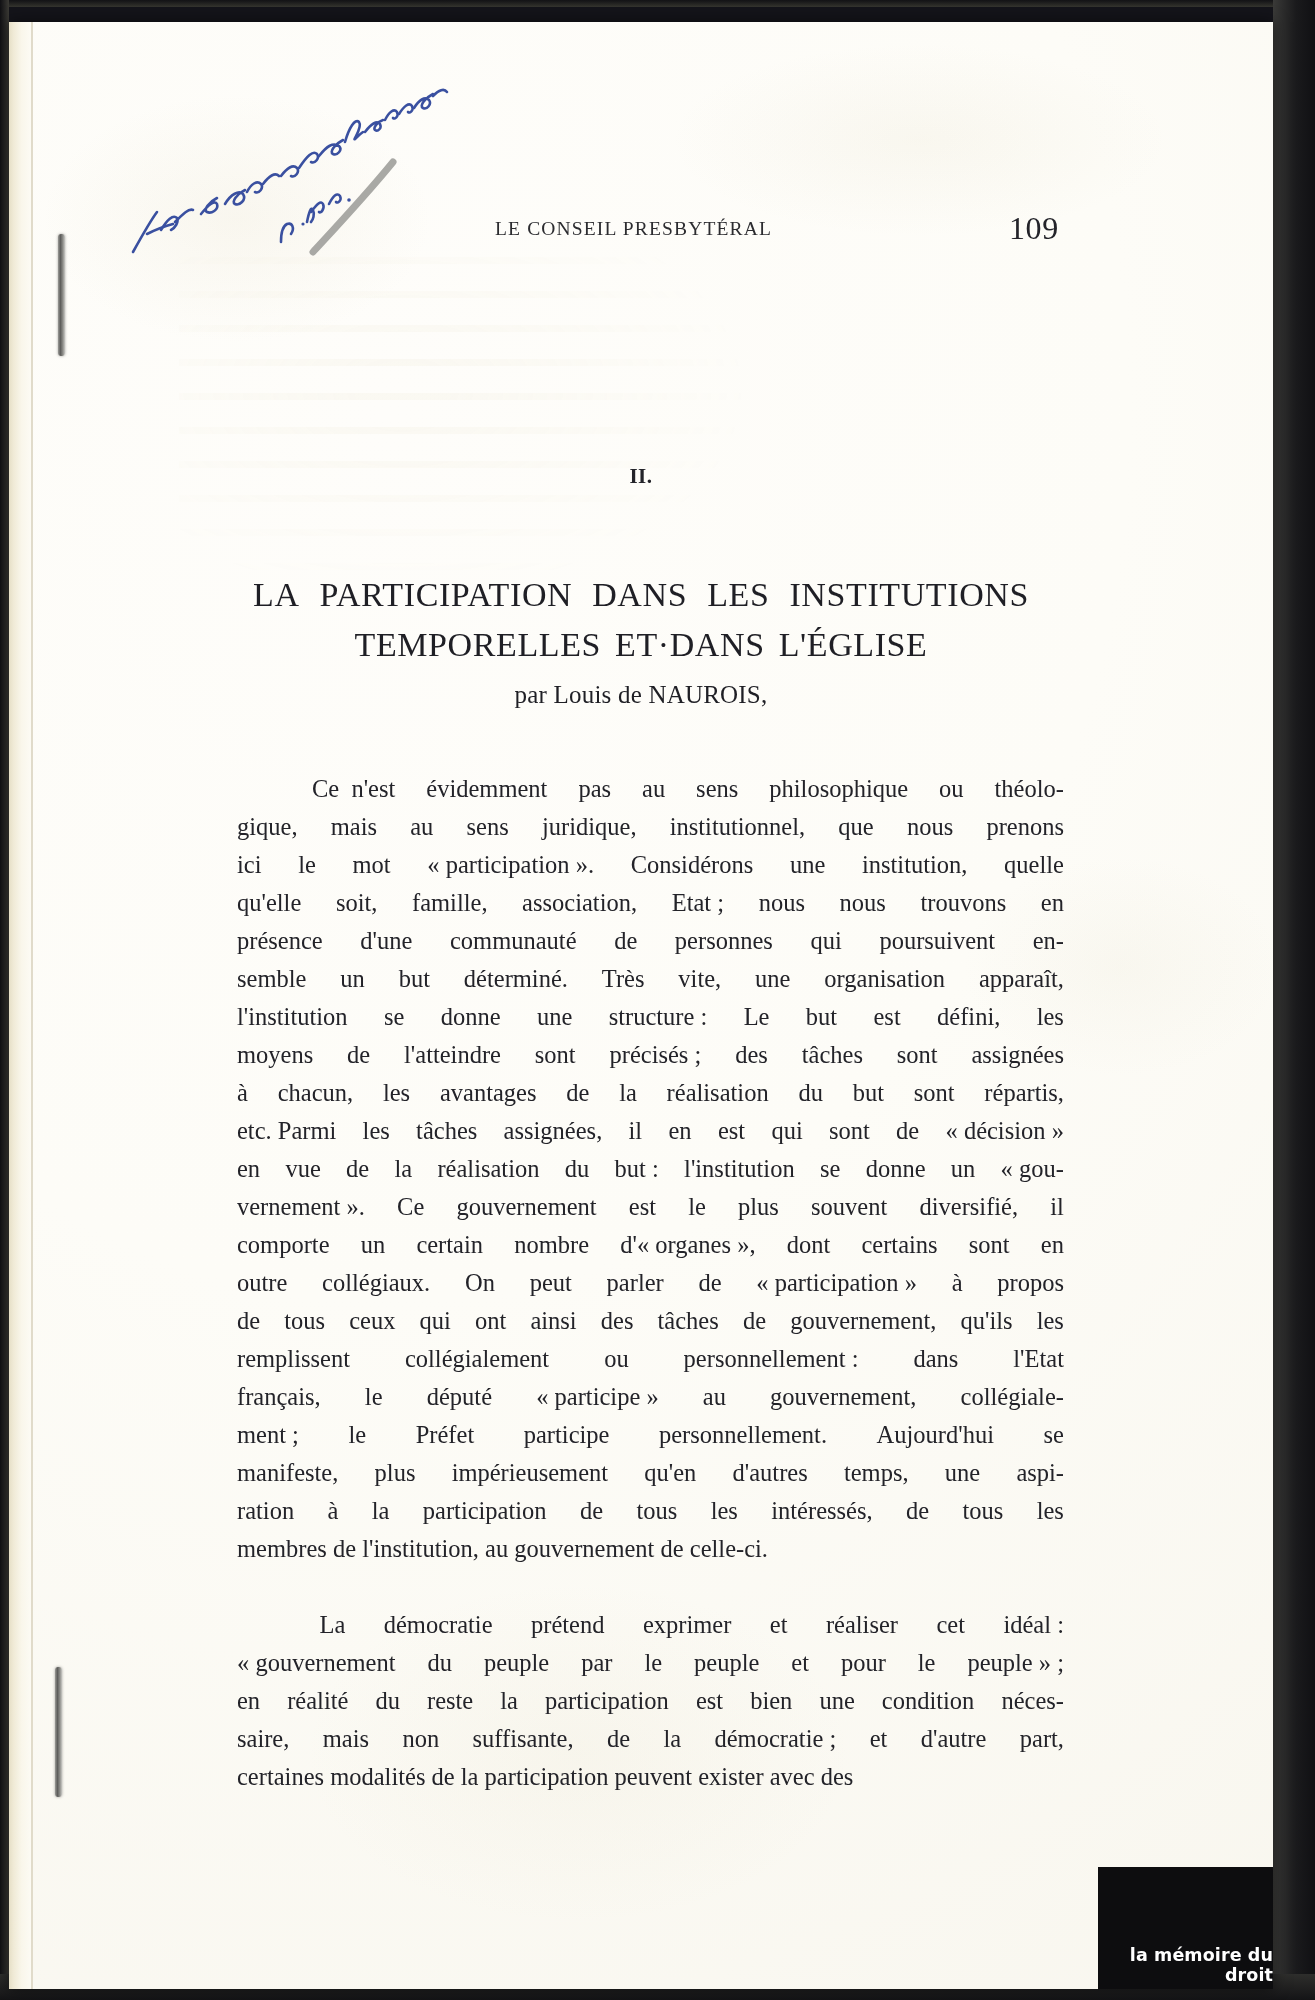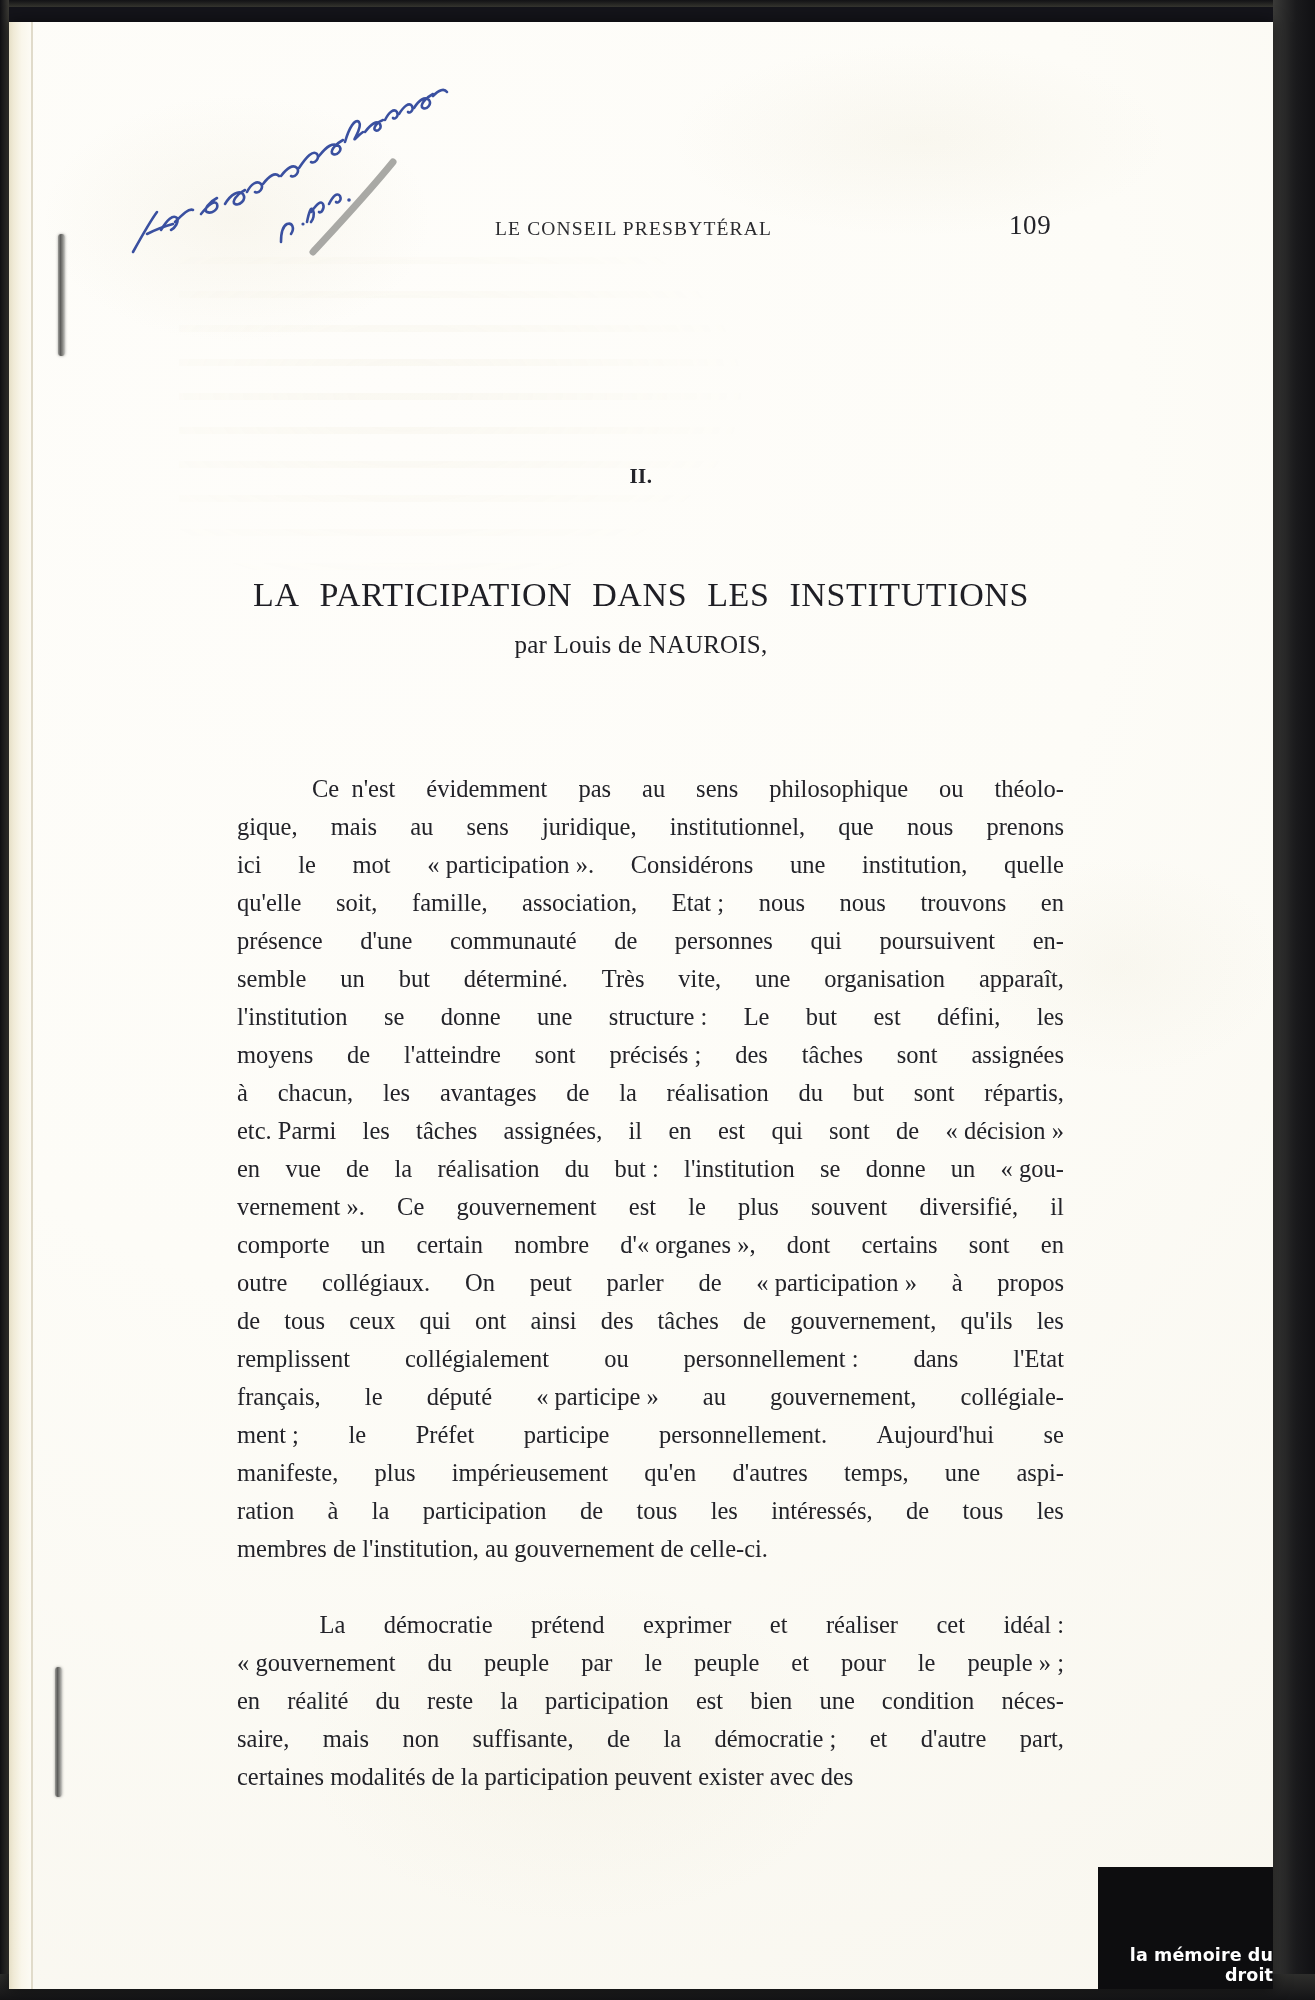--- a/index.html
+++ b/index.html
@@ -160,21 +160,21 @@
     letter-spacing: 1.15px;
     color: #2c2c30;
     white-space: nowrap;
     font-variant: small-caps;
     text-transform: uppercase;
   }
   .rh-folio {
     position: absolute;
     left: 1000px;
     top: -8px;
-    font-size: 27px;
+    font-size: 32px;
     color: #24242a;
     letter-spacing: 0.6px;
   }
 
   
   .section-num {
     position: absolute;
     left: 0;
     top: 442px;
     width: 1264px;
@@ -354,20 +354,21 @@
 
     <div class="running-head">
       <div class="rh-title">LE CONSEIL PRESBYTÉRAL</div>
       <div class="rh-folio">109</div>
     </div>
 
     <div class="section-num">II.</div>
 
     <div class="title-block">
       <div class="title-line title-line-1"><span class="w">LA</span><span class="w">PARTICIPATION</span><span class="w">DANS</span><span class="w">LES</span><span class="w">INSTITUTIONS</span></div>
+      <div class="title-line title-line-2"><span class="w">TEMPORELLES</span><span class="w">ET·DANS</span><span class="w">L'ÉGLISE</span></div>
       <div class="byline">par Louis de NAUROIS,</div>
     </div>
 
     <div class="body">
         <p class="para">
           <span class="ln just">
             <span class="lead"></span>
             <span>Ce  n'est</span>
             <span>évidemment</span>
             <span>pas</span>

